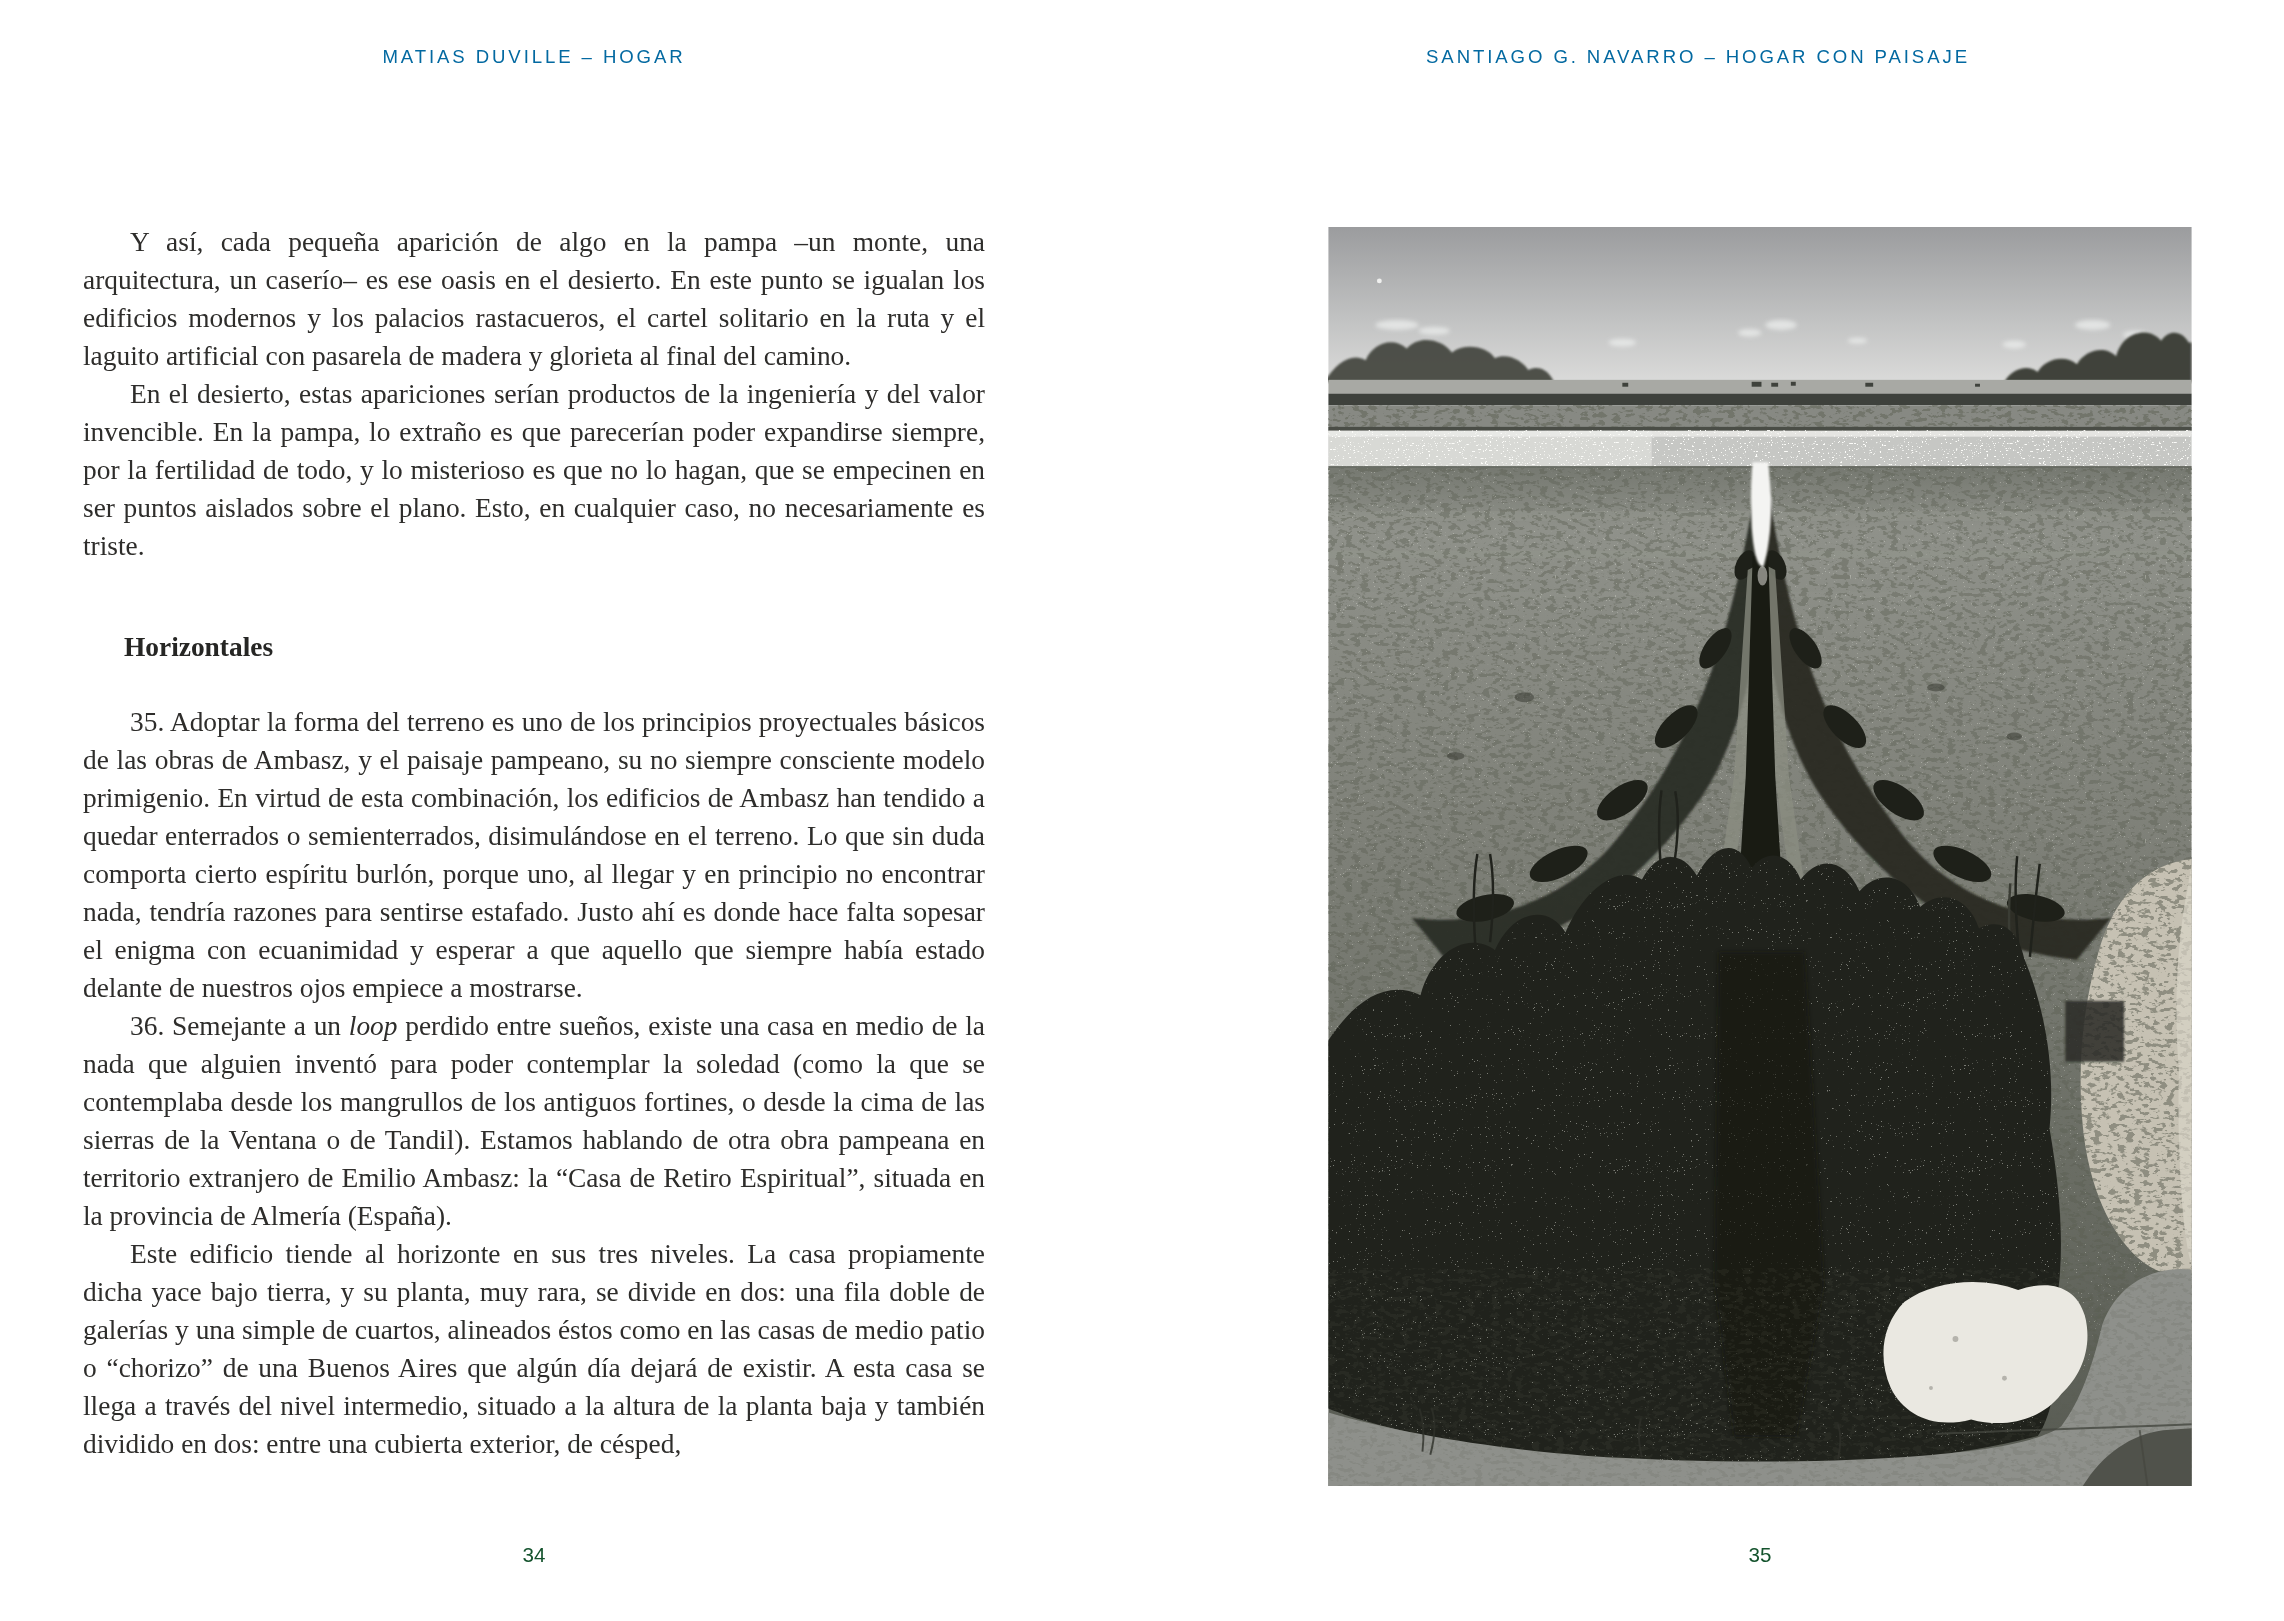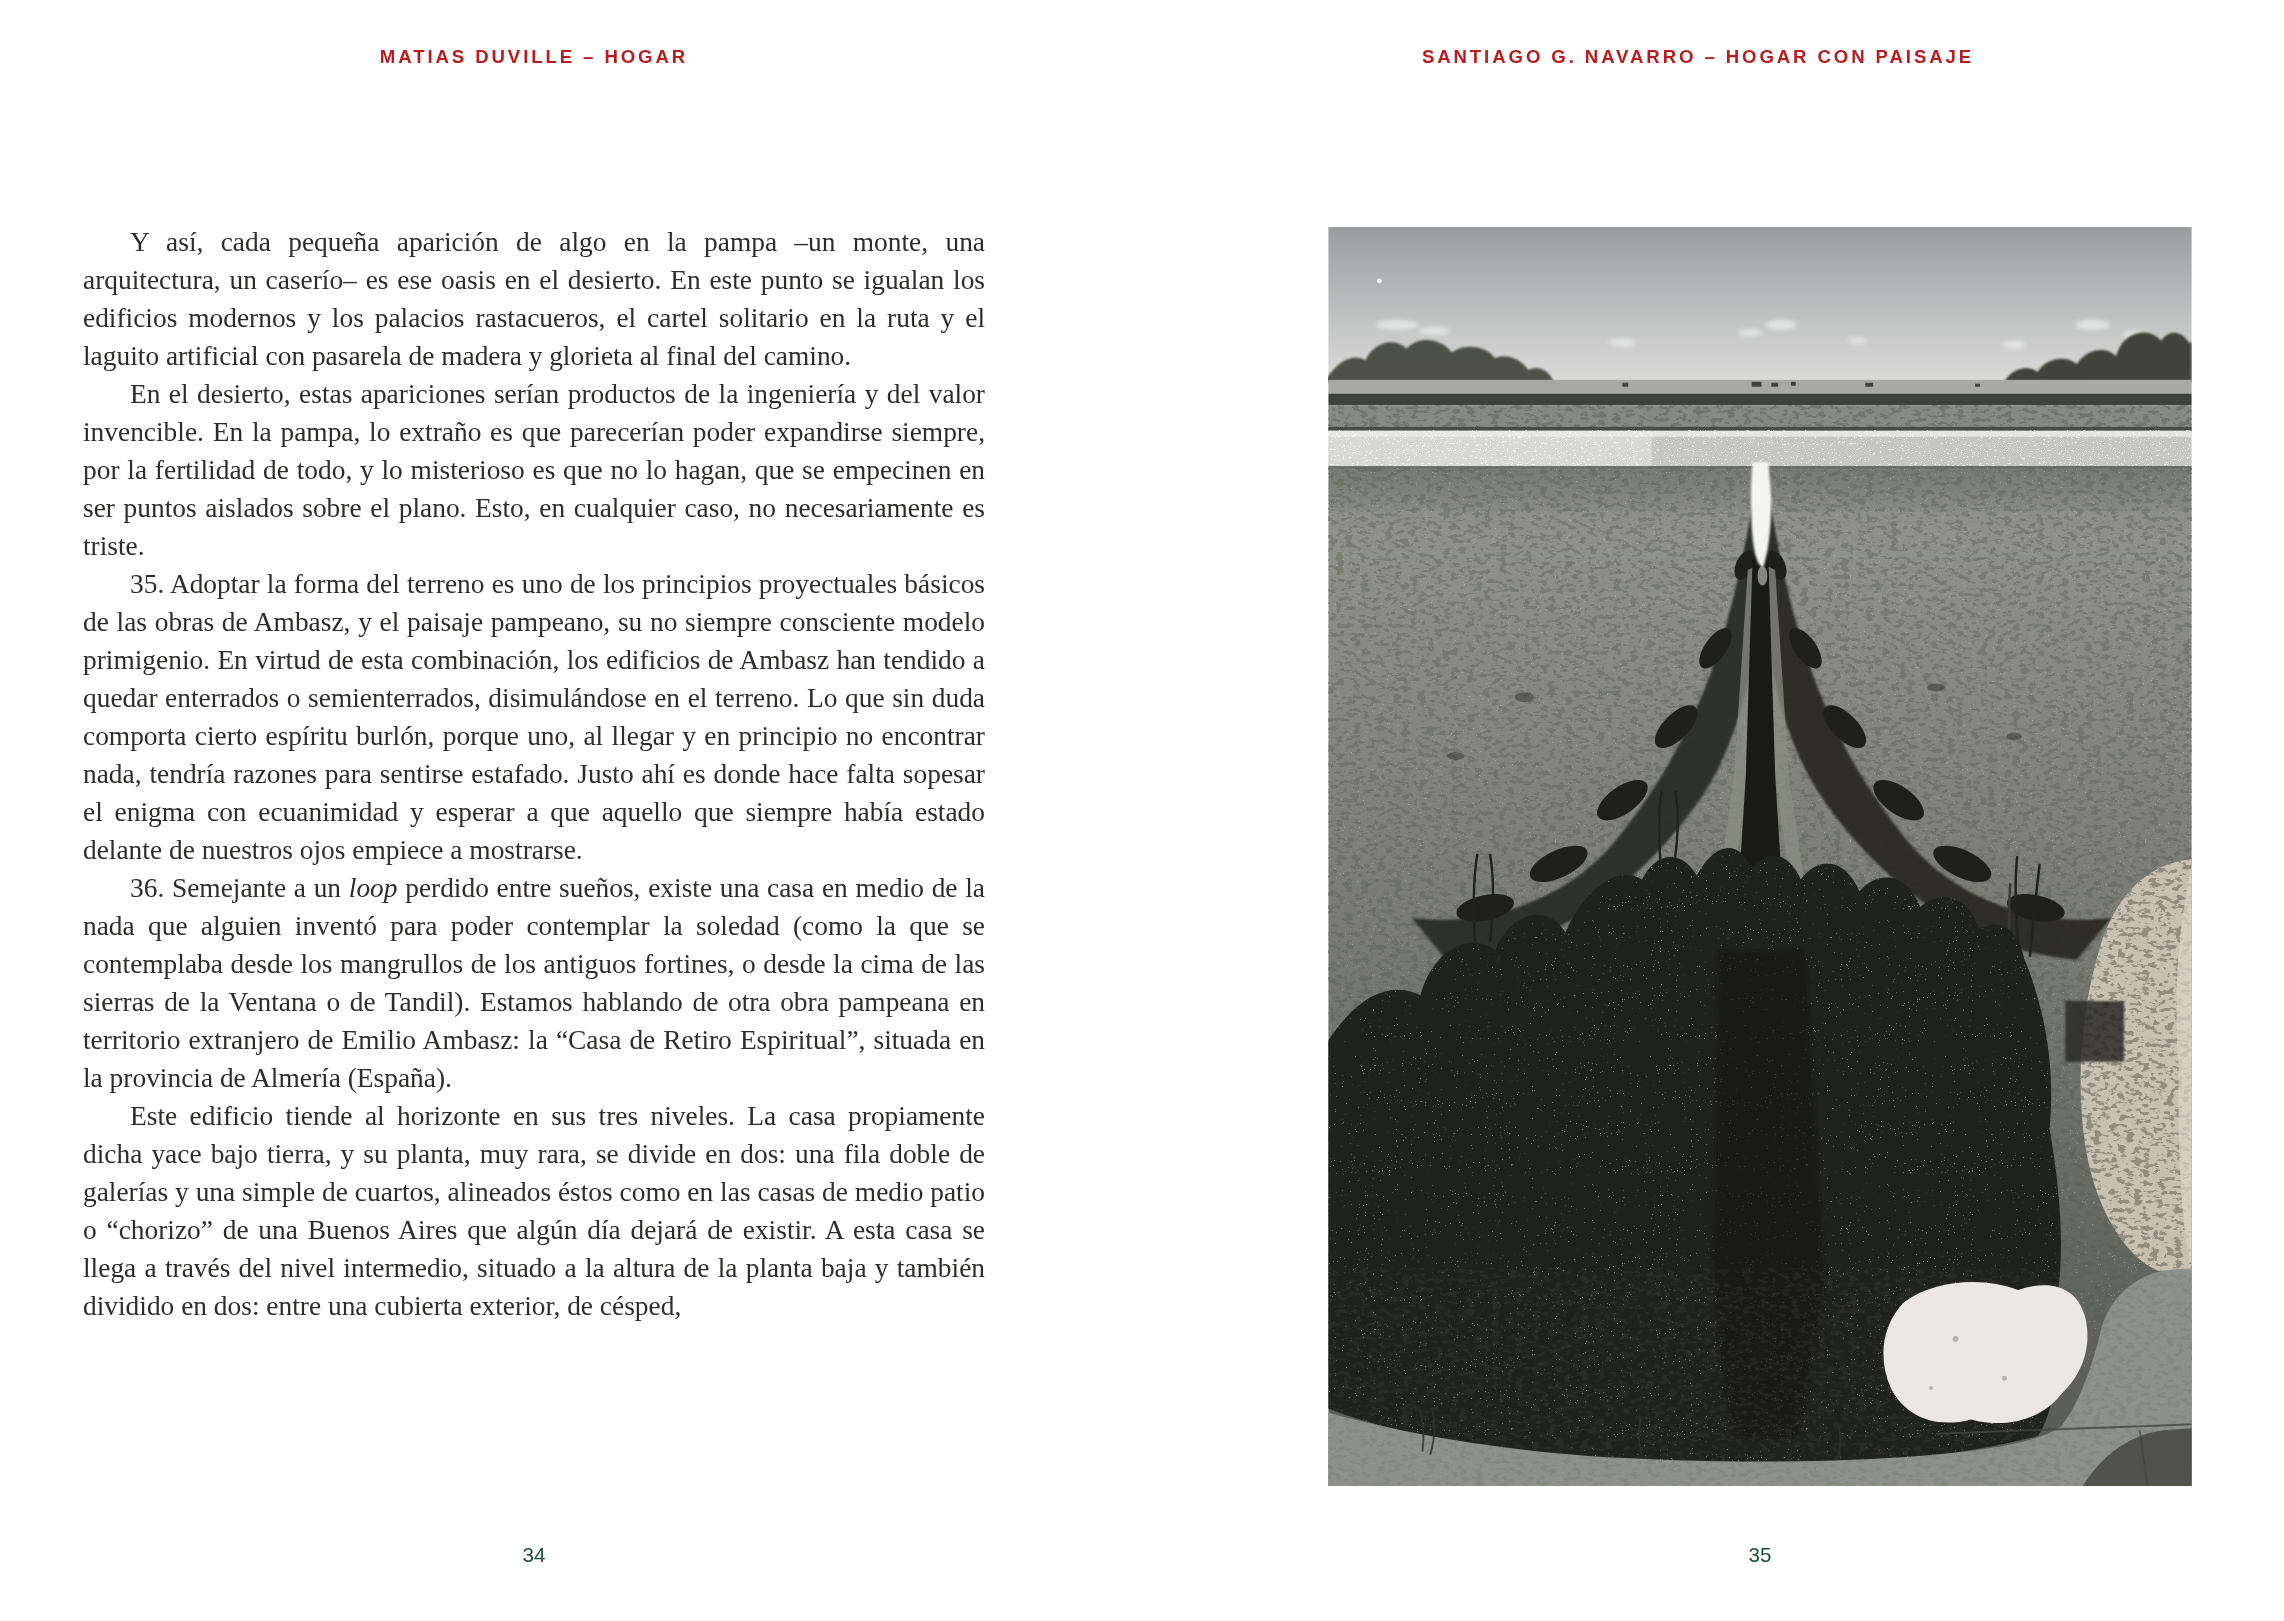--- a/index.html
+++ b/index.html
@@ -7,22 +7,22 @@
     position:relative;
     width:2285px;height:1621px;
     background:#ffffff;
     font-family:"Liberation Serif","DejaVu Serif",serif;
     color:#2e2d2b;
     overflow:hidden;
   }
   .running-head{
     position:absolute;top:46px;
     font-family:"Liberation Sans","DejaVu Sans",sans-serif;
-    font-size:18.6px;font-weight:700;letter-spacing:2.9px;
-    color:#b91c1c;text-align:center;white-space:nowrap;
+    font-size:18.6px;font-weight:400;letter-spacing:2.9px;
+    color:#0369a1;text-align:center;white-space:nowrap;
   }
   .running-head.left{left:83px;width:902px;}
   .running-head.right{left:1266px;width:864px;}
   .text-column{
     position:absolute;left:83px;top:223px;width:902px;
     font-size:27.4px;line-height:38px;text-align:justify;
   }
   .text-column p{margin:0;text-indent:47px;}
   .section-heading{
     font-size:27.4px;line-height:38px;font-weight:700;
@@ -40,20 +40,21 @@
   figure.photo svg{display:block;width:864px;height:1259px;}
 </style>
 </head>
 <body>
 
 <header class="running-head left">MATIAS DUVILLE – HOGAR</header>
 
 <main class="text-column">
   <p>Y así, cada pequeña aparición de algo en la pampa –un monte, una arquitectura, un caserío– es ese oasis en el desierto. En este punto se igualan los edificios modernos y los palacios rastacueros, el cartel solitario en la ruta y el laguito artificial con pasarela de madera y glorieta al final del camino.</p>
   <p>En el desierto, estas apariciones serían productos de la ingeniería y del valor invencible. En la pampa, lo extraño es que parecerían poder expandirse siempre, por la fertilidad de todo, y lo misterioso es que no lo hagan, que se empecinen en ser puntos aislados sobre el plano. Esto, en cualquier caso, no necesariamente es triste.</p>
+  <h2 class="section-heading">Horizontales</h2>
   <p>35. Adoptar la forma del terreno es uno de los principios proyectuales básicos de las obras de Ambasz, y el paisaje pampeano, su no siempre consciente modelo primigenio. En virtud de esta combinación, los edificios de Ambasz han tendido a quedar enterrados o semienterrados, disimulándose en el terreno. Lo que sin duda comporta cierto espíritu burlón, porque uno, al llegar y en principio no encontrar nada, tendría razones para sentirse estafado. Justo ahí es donde hace falta sopesar el enigma con ecuanimidad y esperar a que aquello que siempre había estado delante de nuestros ojos empiece a mostrarse.</p>
   <p><span>36. Semejante a un </span><em class="loan-word">loop</em><span> perdido entre sueños, existe una casa en medio de la nada que alguien inventó para poder contemplar la soledad (como la que se contemplaba desde los mangrullos de los antiguos fortines, o desde la cima de las sierras de la Ventana o de Tandil). Estamos hablando de otra obra pampeana en territorio extranjero de Emilio Ambasz: la “Casa de Retiro Espiritual”, situada en la provincia de Almería (España).</span></p>
   <p>Este edificio tiende al horizonte en sus tres niveles. La casa propiamente dicha yace bajo tierra, y su planta, muy rara, se divide en dos: una fila doble de galerías y una simple de cuartos, alineados éstos como en las casas de medio patio o “chorizo” de una Buenos Aires que algún día dejará de existir. A esta casa se llega a través del nivel intermedio, situado a la altura de la planta baja y también dividido en dos: entre una cubierta exterior, de césped,</p>
 </main>
 
 <div class="folio left">34</div>
 
 <header class="running-head right">SANTIAGO G. NAVARRO – HOGAR CON PAISAJE</header>
 
 <figure class="photo">

